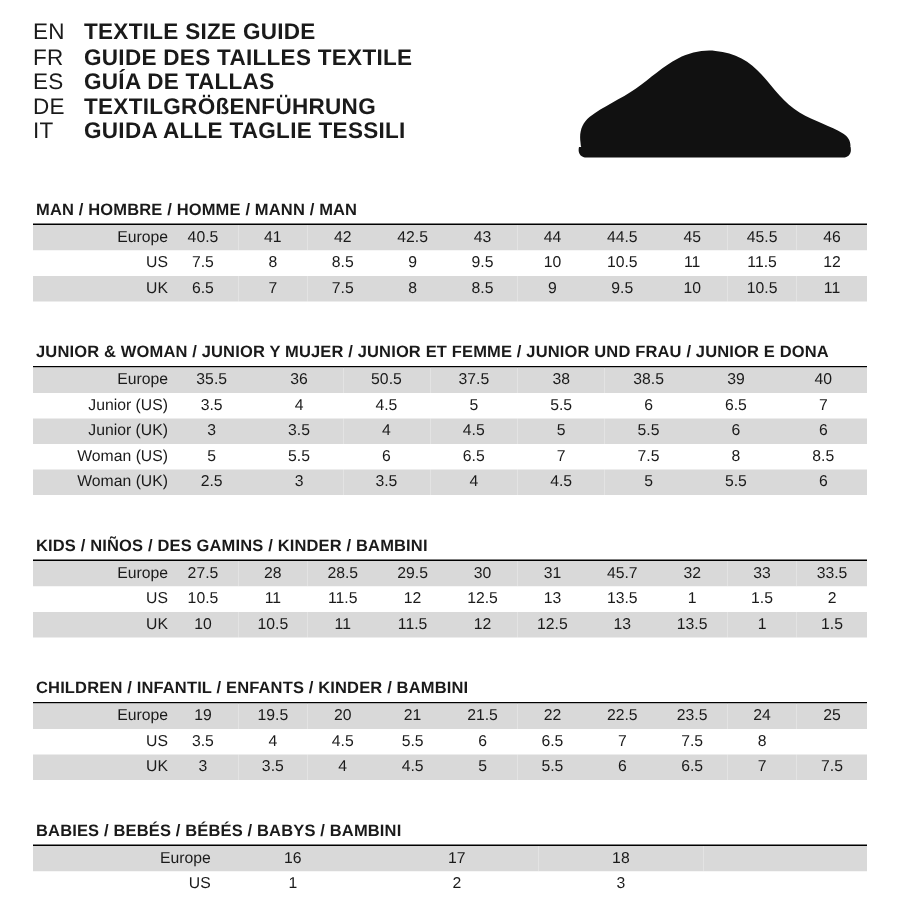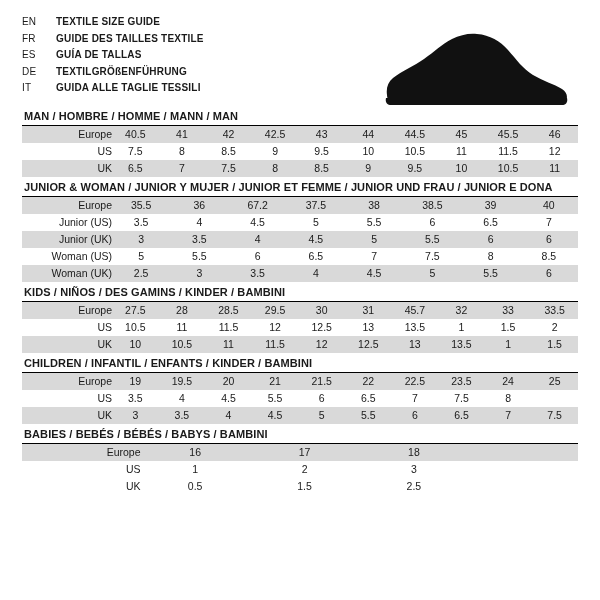--- a/index.html
+++ b/index.html
@@ -23,21 +23,21 @@
   }
   
   .header {
     position: relative;
     height: 92px;
   }
   .lang-table {
     border-collapse: collapse;
   }
   .lang-table td {
-    font-size: 10px;
+    font-size: 15px;
     line-height: 15.5px;
     padding: 0 0 1px 0;
     vertical-align: top;
     white-space: nowrap;
     letter-spacing: 0.2px;
   }
   .lang-code {
     width: 34px;
     color: #1a1a1a;
   }
@@ -53,21 +53,21 @@
     height: 78px;
   }
   .section-title {
     font-size: 12.5px;
     font-weight: bold;
     letter-spacing: 0.2px;
     margin-top: 12px;
   }
   
   .group {
-    margin-top: 4px;
+    margin-top: 28px;
   }
   .group-title {
     font-size: 11px;
     font-weight: bold;
     letter-spacing: 0.1px;
     padding: 0 0 3px 2px;
     border-bottom: 1px solid #000000;
   }
   table.size {
     width: 100%;
@@ -190,21 +190,21 @@
   </div>
 
   <div class="group">
     <div class="group-title">JUNIOR &amp; WOMAN / JUNIOR Y MUJER / JUNIOR ET FEMME / JUNIOR UND FRAU / JUNIOR E DONA</div>
     <table class="size">
       <tbody>
         <tr class="shade">
           <td class="rowlabel col-label">Europe</td>
           <td>35.5</td>
           <td>36</td>
-          <td>67.2</td>
+          <td>50.5</td>
           <td>37.5</td>
           <td>38</td>
           <td>38.5</td>
           <td>39</td>
           <td>40</td>
         </tr>
         <tr class="plain">
           <td class="rowlabel col-label">Junior (US)</td>
           <td>3.5</td>
           <td>4</td>

